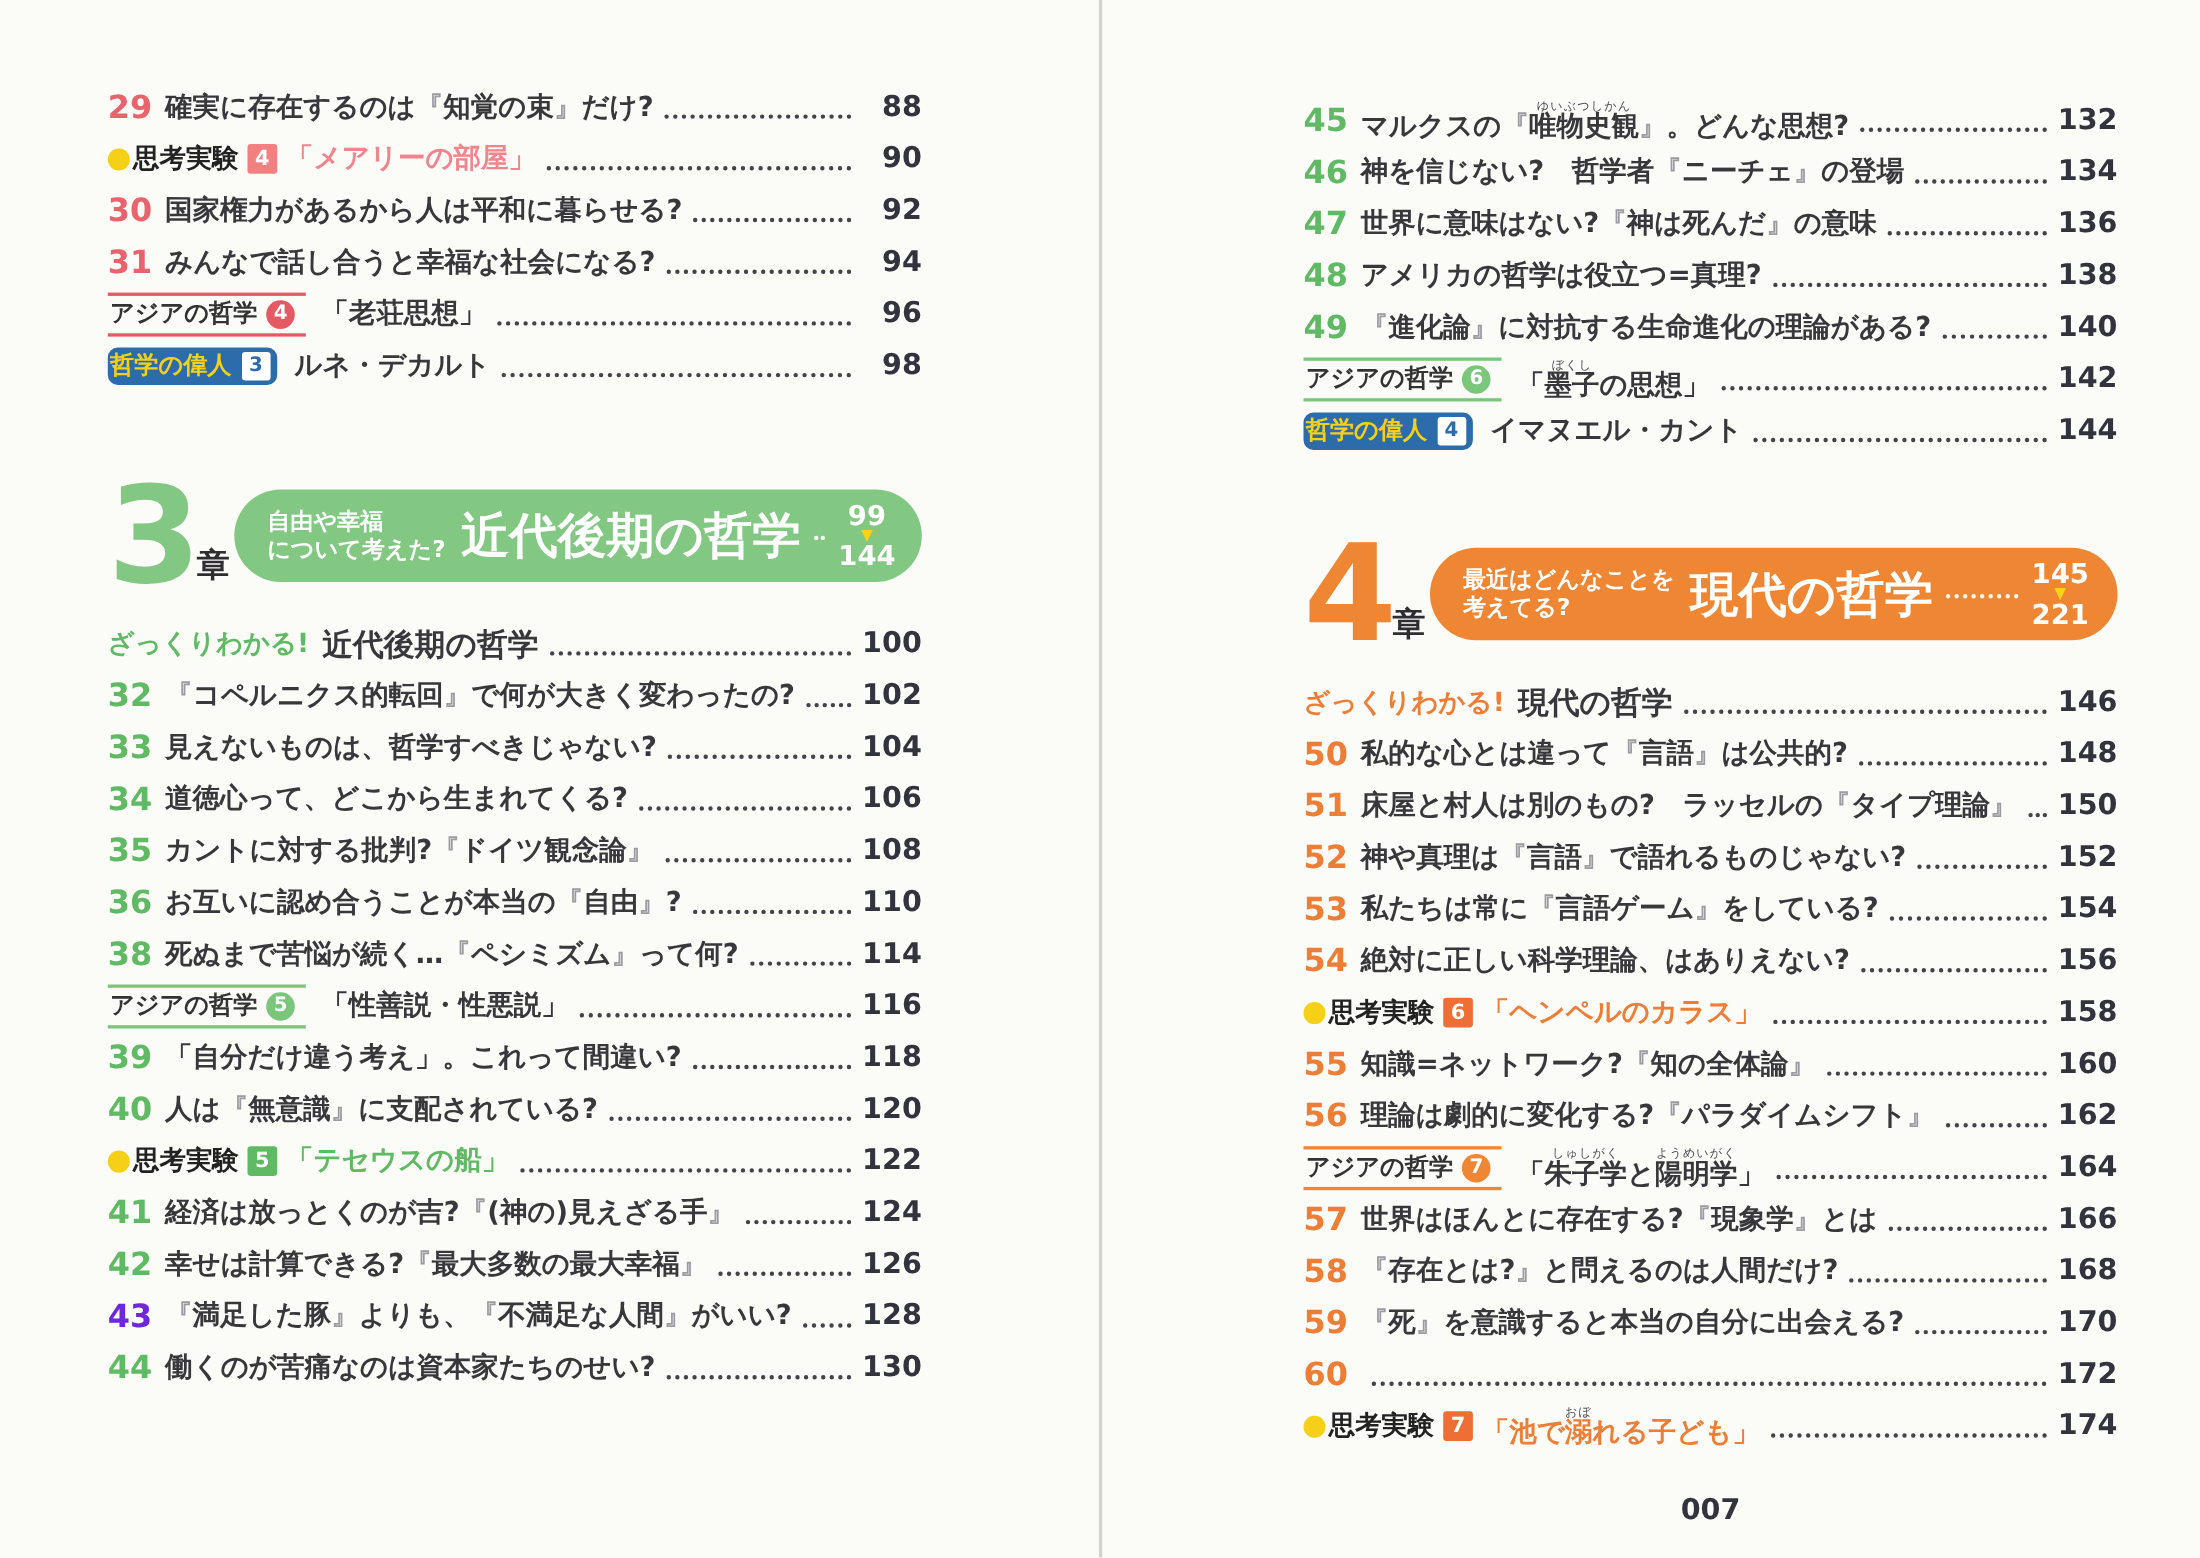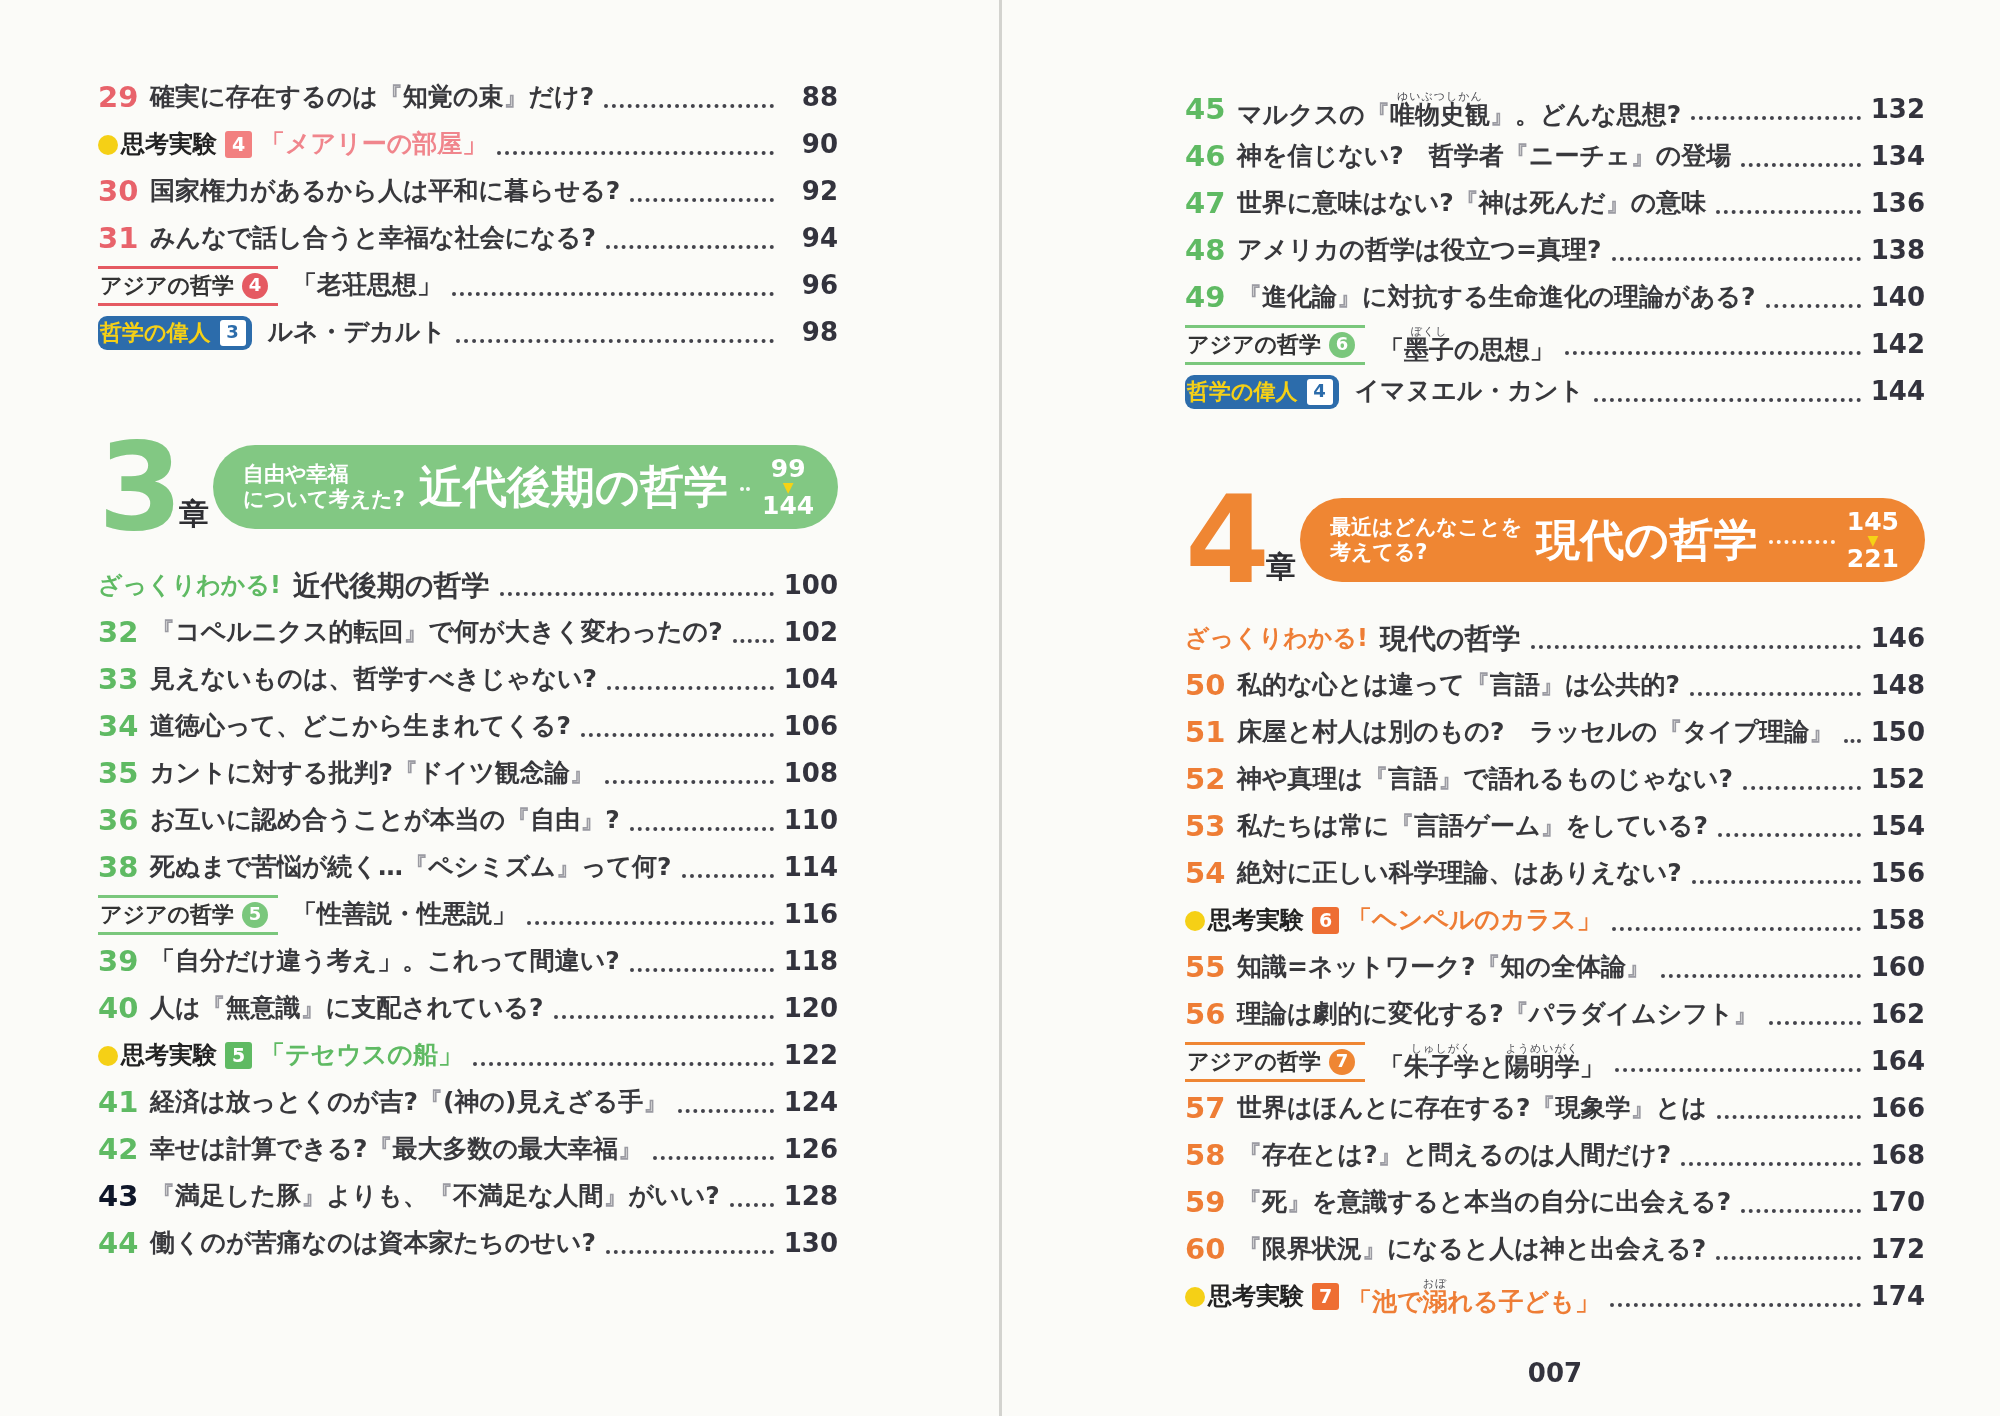--- a/index.html
+++ b/index.html
@@ -222,21 +222,21 @@
           <span class="dots"></span>
           <span class="pagecol">124</span>
         </div>
         <div class="row">
           <span class="num" style="color: rgb(95, 186, 99);">42</span>
           <span class="title">幸せは計算できる?<span class="q">『</span>最大多数の最大幸福<span class="q">』</span></span>
           <span class="dots"></span>
           <span class="pagecol">126</span>
         </div>
         <div class="row">
-          <span class="num" style="color: #0f172a;">43</span>
+          <span class="num" style="color: #6d28d9;">43</span>
           <span class="title"><span class="q">『</span>満足した豚<span class="q">』</span>よりも、<span class="q">『</span>不満足な人間<span class="q">』</span>がいい?</span>
           <span class="dots"></span>
           <span class="pagecol">128</span>
         </div>
         <div class="row">
           <span class="num" style="color: rgb(95, 186, 99);">44</span>
           <span class="title">働くのが苦痛なのは資本家たちのせい?</span>
           <span class="dots"></span>
           <span class="pagecol">130</span>
         </div>
@@ -387,21 +387,20 @@
           <span class="pagecol">168</span>
         </div>
         <div class="row">
           <span class="num" style="color: rgb(238, 125, 53);">59</span>
           <span class="title"><span class="q">『</span>死<span class="q">』</span>を意識すると本当の自分に出会える?</span>
           <span class="dots"></span>
           <span class="pagecol">170</span>
         </div>
         <div class="row">
           <span class="num" style="color: rgb(238, 125, 53);">60</span>
-          <span class="title"><span class="q">『</span>限界状況<span class="q">』</span>になると人は神と出会える?</span>
           <span class="dots"></span>
           <span class="pagecol">172</span>
         </div>
         <div class="row">
           <span class="exp-bullet"></span>
           <span class="exp-label">思考実験</span>
           <span class="exp-num" style="background: rgb(238, 110, 51);">7</span>
           <span class="title exp-title" style="color: rgb(238, 125, 53);">「池で<ruby>溺<rt>おぼ</rt></ruby>れる子ども」</span>
           <span class="dots"></span>
           <span class="pagecol">174</span>

